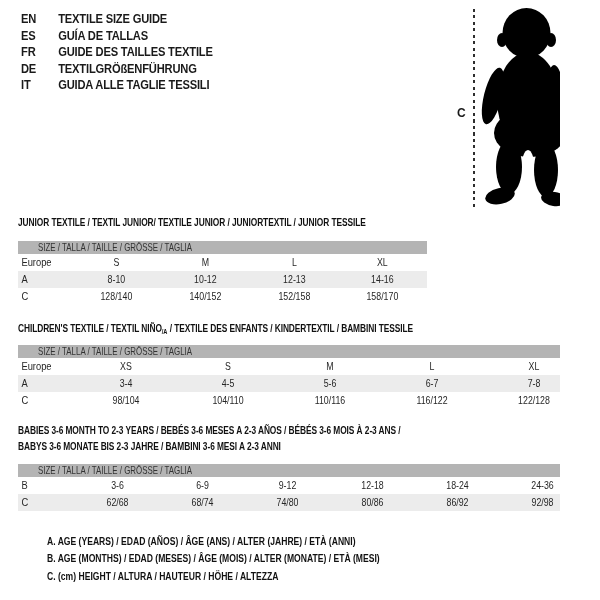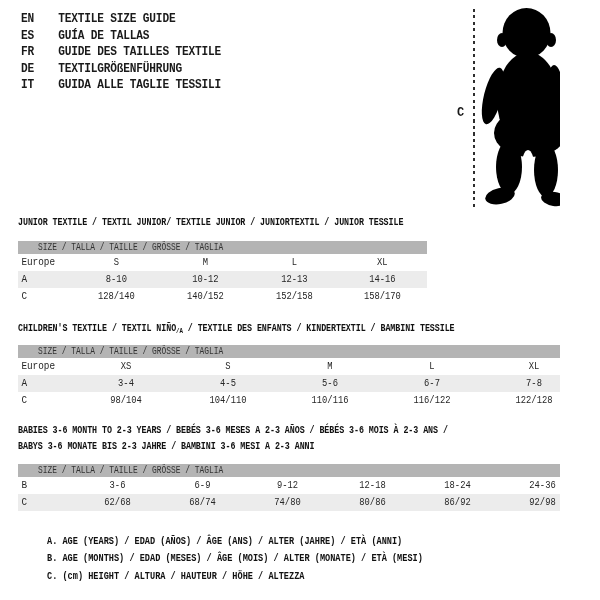--- a/index.html
+++ b/index.html
@@ -1,18 +1,18 @@
 <!DOCTYPE html>
 <html><head>
 <meta charset="utf-8">
 <style>
   html,body{margin:0;padding:0;background:#fff;}
   .page{
     position:relative;width:560px;height:600px;background:#ffffff;
-    font-family:Liberation Mono, monospace;color:#1a1a1a;overflow:hidden;
+    font-family:Liberation Sans, sans-serif;color:#1a1a1a;overflow:hidden;
   }
   
   .langs{position:absolute;left:21px;top:11px;font-weight:bold;font-size:12px;
          line-height:16.6px;letter-spacing:-0.2px;}
   .lang-row{display:flex;transform:scaleX(0.93);transform-origin:0 50%;}
   .lang-code{width:40px;}
   
   .dim-line{position:absolute;left:473px;top:9px;width:2px;height:198px;
             background:repeating-linear-gradient(to bottom,#2e2e2e 0 3px,transparent 3px 6.5px);}
   .dim-label{position:absolute;left:457px;top:106px;font-weight:bold;font-size:12px;}

